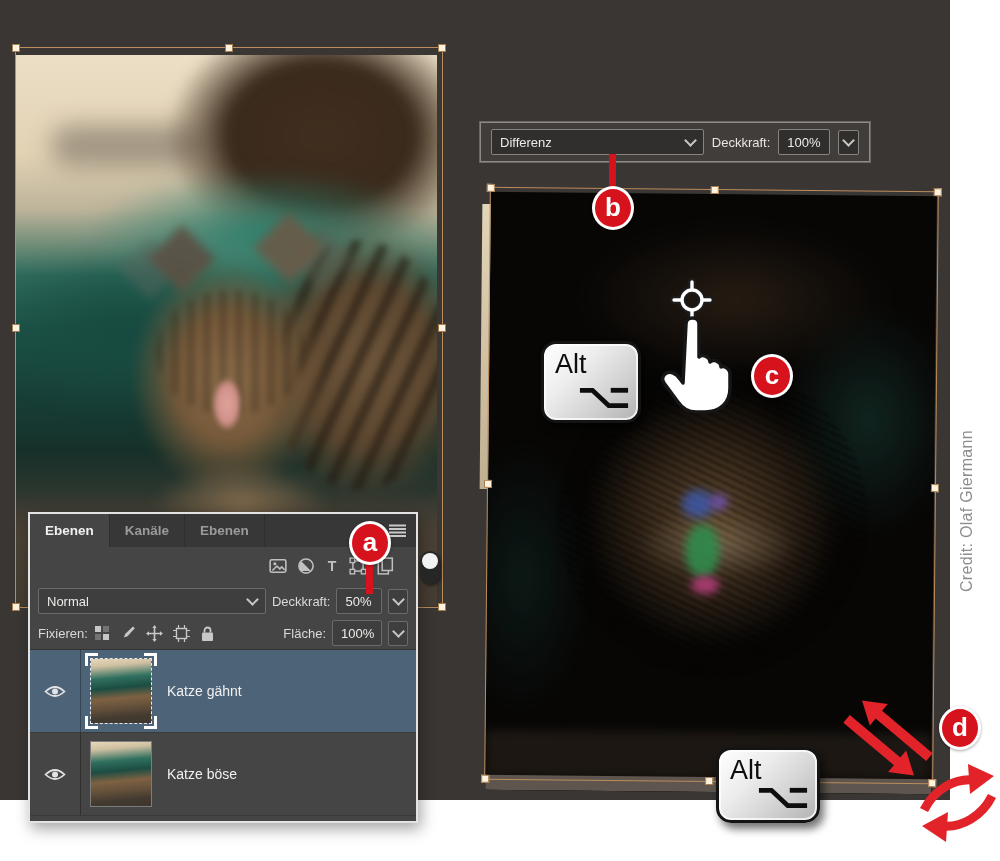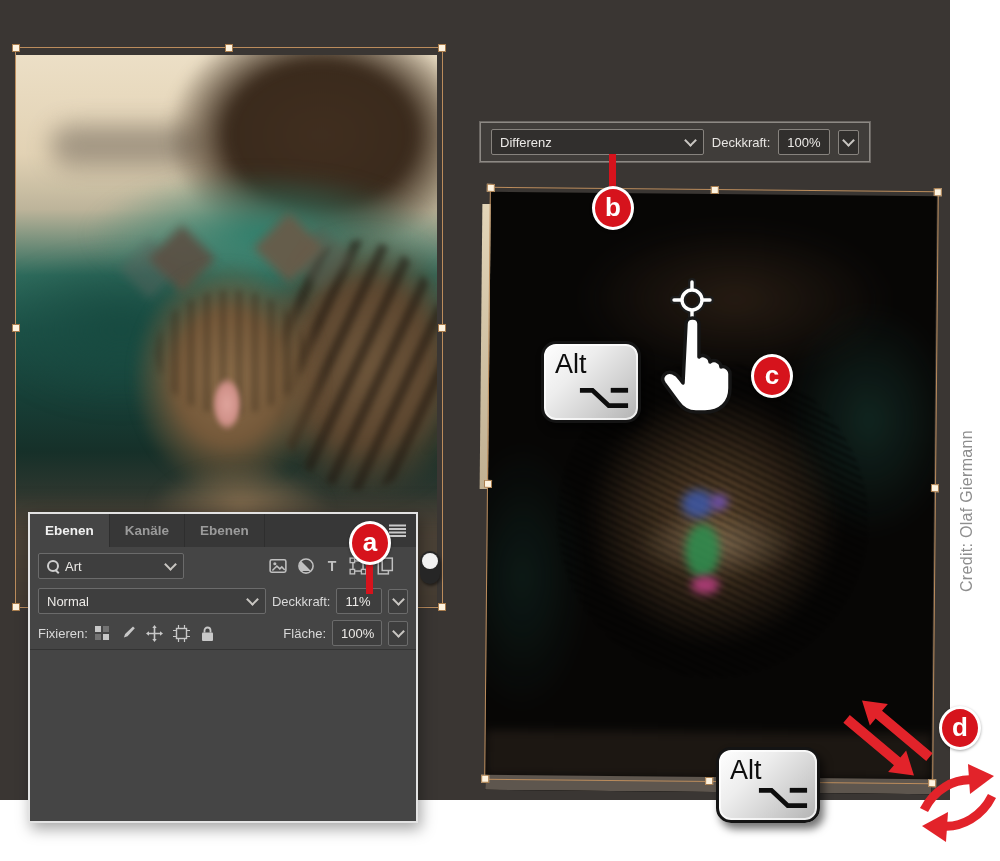--- a/index.html
+++ b/index.html
@@ -201,26 +201,20 @@
         <span>Ebenen</span>
       </div>
     <div class="panel-menu">
       <svg width="17" height="14" viewBox="0 0 17 14">
           <path d="M0 1.5h17M0 5h17M0 8.5h17M0 12h17" stroke="#c9c9c9" stroke-width="1.8"></path>
         </svg>
     </div>
   </div>
 
   <div class="frow">
-    <div class="ps-field pfield search-field">
-      <span class="mag"></span>
-      <span>Art</span>
-      <span class="grow"></span>
-      <span class="chev"></span>
-    </div>
     <div class="ficons">
       <svg width="20" height="18" viewBox="0 0 16 16">
           <rect x="1" y="2.5" width="14" height="11" rx="1.5" fill="none" stroke="#c0c0c0" stroke-width="1.4"></rect>
           <circle cx="5.2" cy="6" r="1.4" fill="#c0c0c0"></circle>
           <path d="M3 12l4-4 2.6 2.6 1.8-1.8L14 11.5" fill="none" stroke="#c0c0c0" stroke-width="1.4"></path>
         </svg>
       <svg width="18" height="18" viewBox="0 0 16 16">
           <circle cx="8" cy="8" r="6.3" fill="none" stroke="#c0c0c0" stroke-width="1.4"></circle>
           <path d="M3.6 12.4 A6.3 6.3 0 0 1 3.6 3.6 L12.4 12.4 Z" fill="#c0c0c0"></path>
         </svg>
@@ -242,21 +236,21 @@
   </div>
 
   <div class="frow srow">
     <div class="ps-field pfield" style="width:230px;gap:19px;">
       <span>Normal</span>
       <span class="grow"></span>
       <span class="chev"></span>
     </div>
     <span class="ps-label" style="color:#d9d9d9;">Deckkraft:</span>
     <div class="ps-field pfield" style="width:46px;">
-      <span>11%</span>
+      <span>50%</span>
     </div>
     <div class="ps-field pfield chev-box" style="width:20px;">
       <span class="chev"></span>
     </div>
   </div>
 
   <div class="frow srow">
     <span class="ps-label" style="color:#d9d9d9;">Fixieren:</span>
     <svg width="16" height="16" viewBox="0 0 16 16">
         <rect x="1" y="1" width="6" height="6" fill="#c8c8c8"></rect>
@@ -283,20 +277,45 @@
     <span class="ps-label" style="color:#d9d9d9;">Fläche:</span>
     <div class="ps-field pfield" style="width:50px;">
       <span>100%</span>
     </div>
     <div class="ps-field pfield chev-box" style="width:20px;">
       <span class="chev"></span>
     </div>
   </div>
 
   <div style="border-top:1px solid #333;">
+    <div class="lrow selected">
+      <div class="eye-cell">
+        <svg width="22" height="15" viewBox="0 0 22 15">
+            <path d="M1.5 7.5Q11 -1.5 20.5 7.5Q11 16.5 1.5 7.5Z" fill="none" stroke="#e2e2e2" stroke-width="1.7"></path>
+            <circle cx="11" cy="7.5" r="3" fill="#e2e2e2"></circle>
+          </svg>
+      </div>
+      <div class="thumb sel">
+        <div class="cat-thumb"></div>
+        <div class="brackets"></div>
+      </div>
+      <span class="lname">Katze gähnt</span>
+    </div>
+    <div class="lrow">
+      <div class="eye-cell">
+        <svg width="22" height="15" viewBox="0 0 22 15">
+            <path d="M1.5 7.5Q11 -1.5 20.5 7.5Q11 16.5 1.5 7.5Z" fill="none" stroke="#e2e2e2" stroke-width="1.7"></path>
+            <circle cx="11" cy="7.5" r="3" fill="#e2e2e2"></circle>
+          </svg>
+      </div>
+      <div class="thumb">
+        <div class="cat-thumb"></div>
+      </div>
+      <span class="lname">Katze böse</span>
+    </div>
   </div>
 </div>
 
 <div class="stem" style="left:366px;top:558px;height:36px;"></div>
 <div class="stem" style="left:609px;top:154px;height:36px;"></div>
 <div class="badge" style="left:349px;top:521px;">a</div>
 <div class="badge" style="left:592px;top:186px;">b</div>
 <div class="badge" style="left:751px;top:354px;">c</div>
 <div class="badge" style="left:939px;top:706px;">d</div>
 

